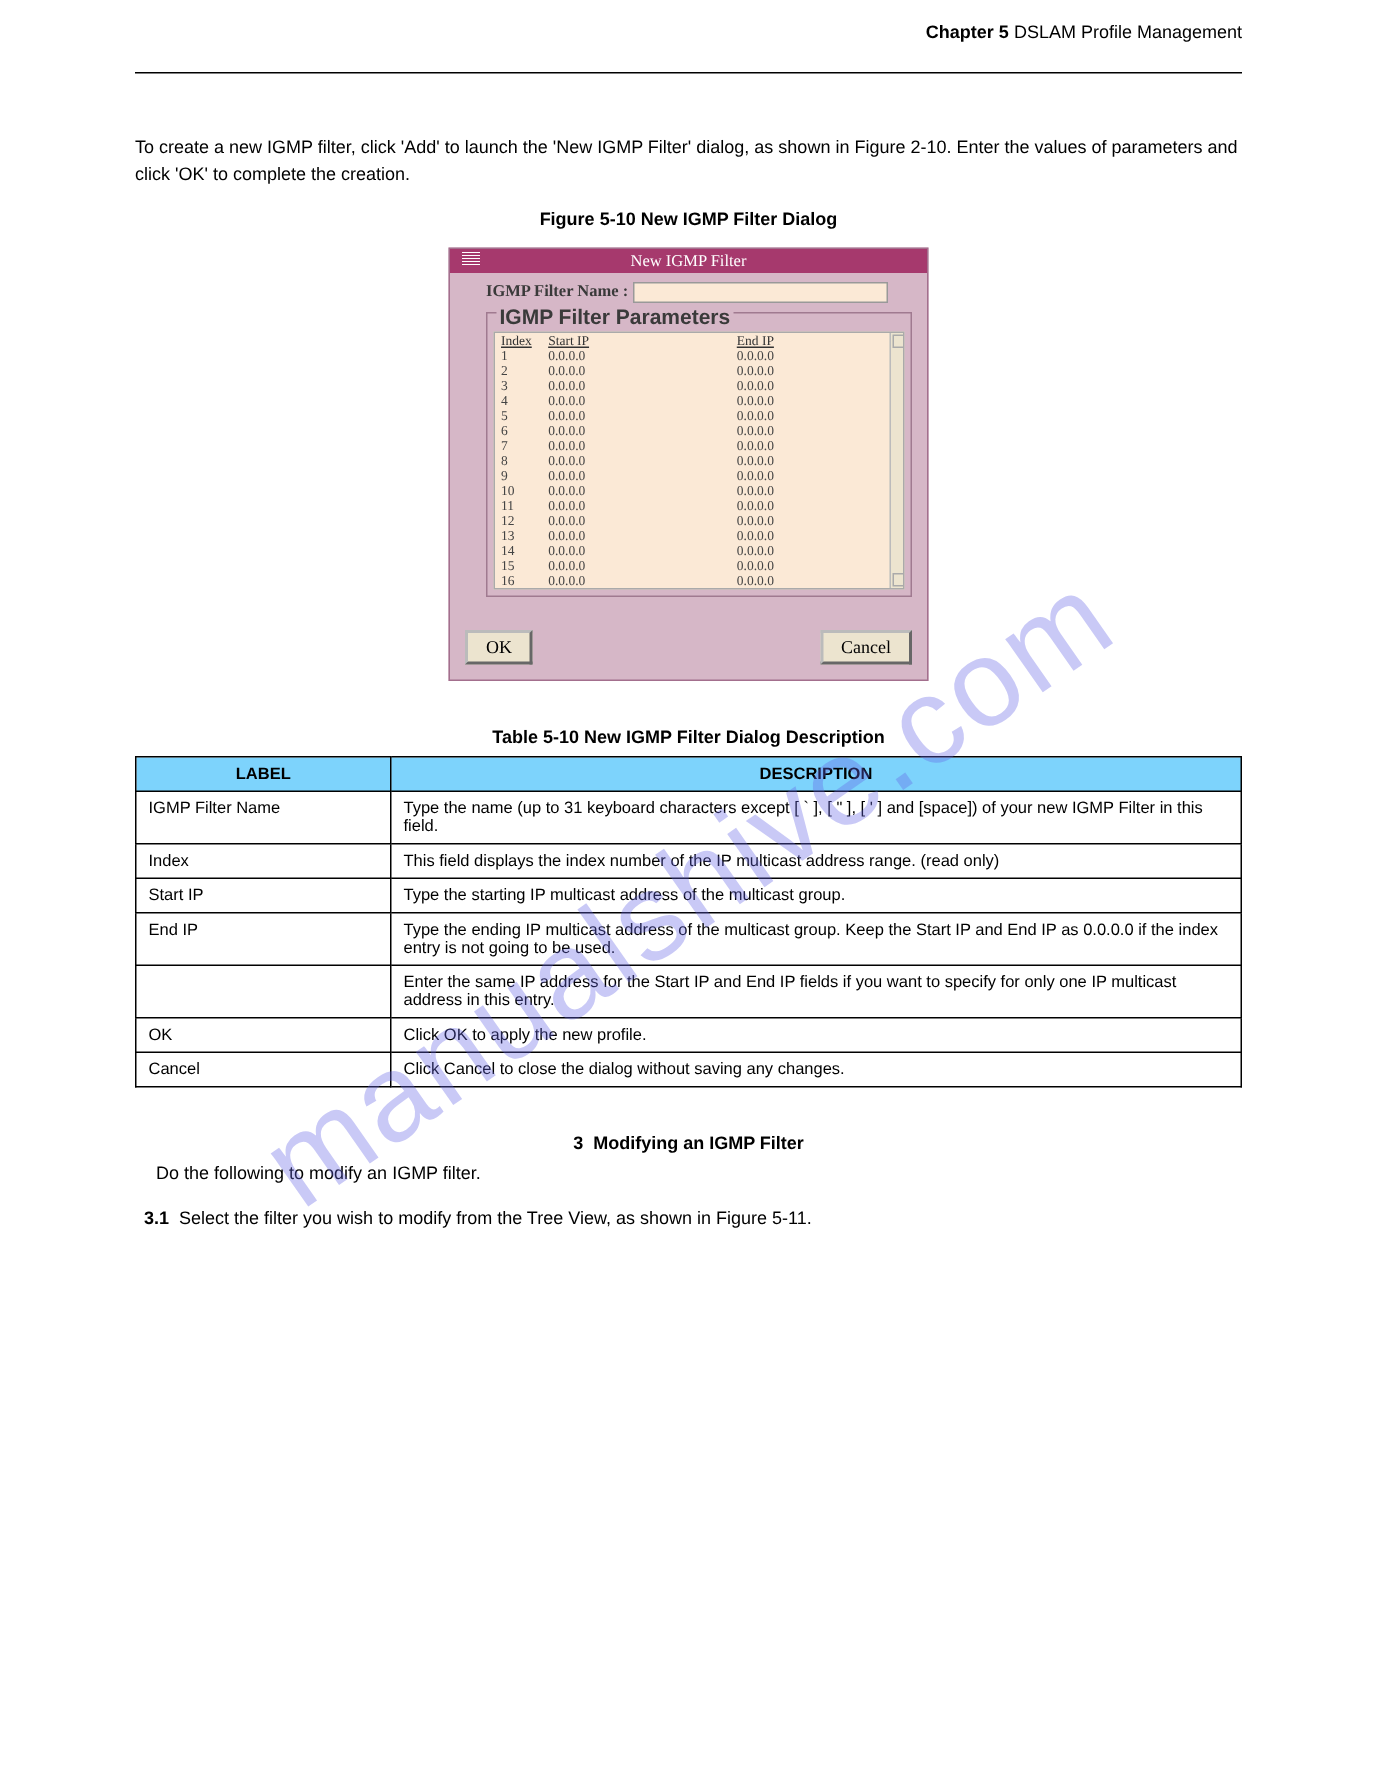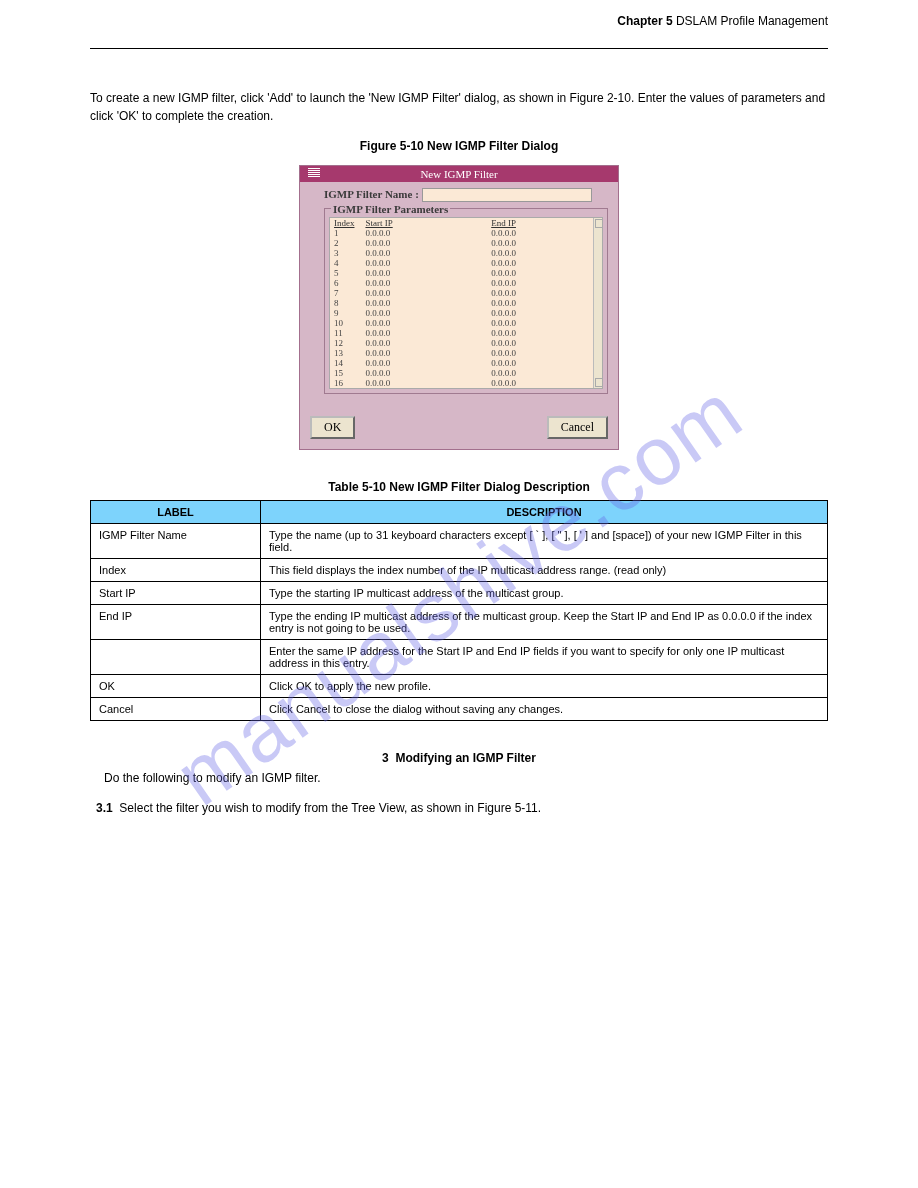--- a/index.html
+++ b/index.html
@@ -13,21 +13,21 @@
   .table-caption { text-align: center; font-weight: bold; font-size: 12px; margin: 30px 0 6px 0; }
   .dialog-wrap { display: flex; justify-content: center; }
   .dialog { width: 320px; background: #d6b7c7; border: 1px solid #a36f8d; font-size: 10px; }
   .dlg-title { background: #a6396d; color: #fff; text-align: center; padding: 2px 0; font-family: "Times New Roman", serif; font-size: 11px; position: relative; }
   .dlg-title .dash { position: absolute; left: 8px; top: 2px; width: 12px; height: 10px; background: repeating-linear-gradient(to bottom, #fff 0, #fff 1px, #a6396d 1px, #a6396d 2px); }
   .dlg-body { padding: 6px 10px 10px 24px; }
   .name-row { margin-bottom: 6px; }
   .name-row label { font-family: "Times New Roman", serif; font-weight: bold; color: #3a3a3a; font-size: 11px; }
   .name-row .name-input { display: inline-block; background: #fbe9d6; border: 1px solid #999; width: 170px; height: 14px; vertical-align: middle; }
   .fieldset { border: 1px solid #a07a90; padding: 2px 4px 4px 4px; }
-  .fieldset-legend { font-family: Liberation Serif, serif; font-weight: bold; font-size: 11px; color: #3a3a3a; margin-left: 2px; background: #d6b7c7; display: inline-block; position: relative; top: -8px; padding: 0 2px; }
+  .fieldset-legend { font-family: Liberation Sans, sans-serif; font-weight: bold; font-size: 14px; color: #3a3a3a; margin-left: 2px; background: #d6b7c7; display: inline-block; position: relative; top: -8px; padding: 0 2px; }
   .fieldset-inner { background: #fbe9d6; border: 1px solid #aaa; margin-top: -6px; height: 172px; overflow: hidden; position: relative; font-family: "Times New Roman", serif; color: #444; }
   .scrollbar { position: absolute; right: 0; top: 0; bottom: 0; width: 9px; background: #ece4cf; border-left: 1px solid #bbb; }
   .scrollbar::before { content: ""; position: absolute; left: 1px; top: 1px; width: 7px; height: 7px; background: #ece4cf; border: 1px solid #aaa; }
   .scrollbar::after { content: ""; position: absolute; left: 1px; bottom: 1px; width: 7px; height: 7px; background: #ece4cf; border: 1px solid #aaa; }
   .grid { display: table; width: calc(100% - 10px); font-size: 9px; }
   .grid-row { display: table-row; }
   .grid-cell { display: table-cell; padding: 0 4px; line-height: 10px; white-space: nowrap; }
   .grid-hdr .grid-cell { font-weight: normal; text-decoration: underline; color: #333; }
   .c-idx { width: 30px; }
   .c-sip { width: 120px; }

